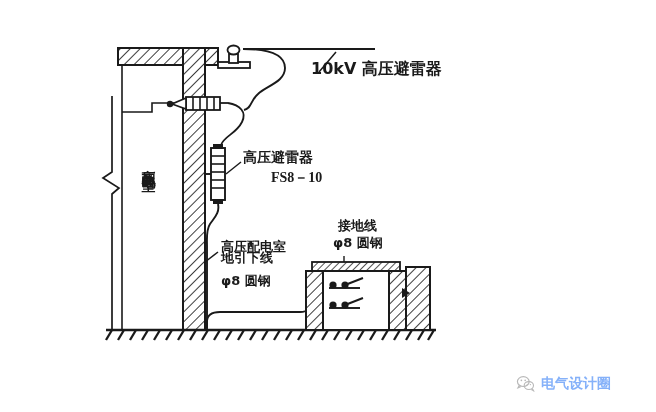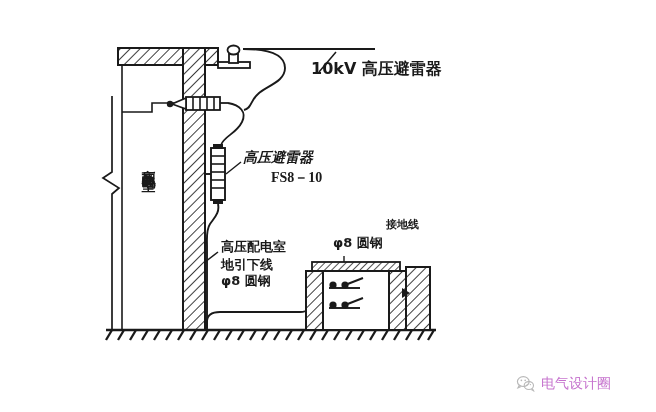--- a/index.html
+++ b/index.html
@@ -5,33 +5,33 @@
   html,body{margin:0;padding:0;background:#ffffff;}
   body{width:656px;height:412px;overflow:hidden;
        font-family:"Liberation Sans","DejaVu Sans",sans-serif;}
   #stage{position:relative;width:656px;height:412px;background:#fff;}
   svg#dwg{position:absolute;left:0;top:0;width:656px;height:412px;}
   .lbl{position:absolute;color:#1a1a1a;font-weight:bold;
        font-family:"DejaVu Sans","Liberation Sans",sans-serif;
        white-space:pre;line-height:1.12;letter-spacing:0px;}
   .lbl-lat{font-family:"Liberation Serif","DejaVu Serif",serif;font-weight:bold;}
   #lbl-overhead{left:311px;top:60px;font-size:16px;}
-  #lbl-arrester{left:243px;top:150px;font-size:14px;font-style:italic;}
+  #lbl-arrester{left:243px;top:150px;font-size:14px;}
   #lbl-arrester-model{left:244px;top:170px;font-size:14px;margin-left:27px;}
-  #lbl-ground-wire{left:338px;top:219px;font-size:11px;margin-left:48px;}
+  #lbl-ground-wire{left:338px;top:219px;font-size:13px;}
   #lbl-ground-wire2{left:333px;top:236px;font-size:13px;}
   #lbl-down-1{left:221px;top:240px;font-size:13px;}
-  #lbl-down-2{left:221px;top:258px;font-size:13px;}
+  #lbl-down-2{left:221px;top:251px;font-size:13px;}
   #lbl-down-3{left:221px;top:274px;font-size:13px;}
   #lbl-room{left:139px;top:158px;font-size:14px;width:17px;
             writing-mode:vertical-rl;text-orientation:upright;
             letter-spacing:2px;}
   #watermark{position:absolute;left:516px;top:374px;display:flex;
              align-items:center;gap:6px;opacity:.62;}
-  #watermark .wm-text{font-size:14px;color:#a21caf;font-weight:normal;
+  #watermark .wm-text{font-size:14px;color:#3b82f6;font-weight:bold;
              font-family:"DejaVu Sans","Liberation Sans",sans-serif;}
   #watermark .wm-logo{width:19px;height:19px;}
 </style>
 </head>
 <body>
 
 <div id="stage">
 
   <svg id="dwg" viewBox="0 0 656 412">
     <defs>

